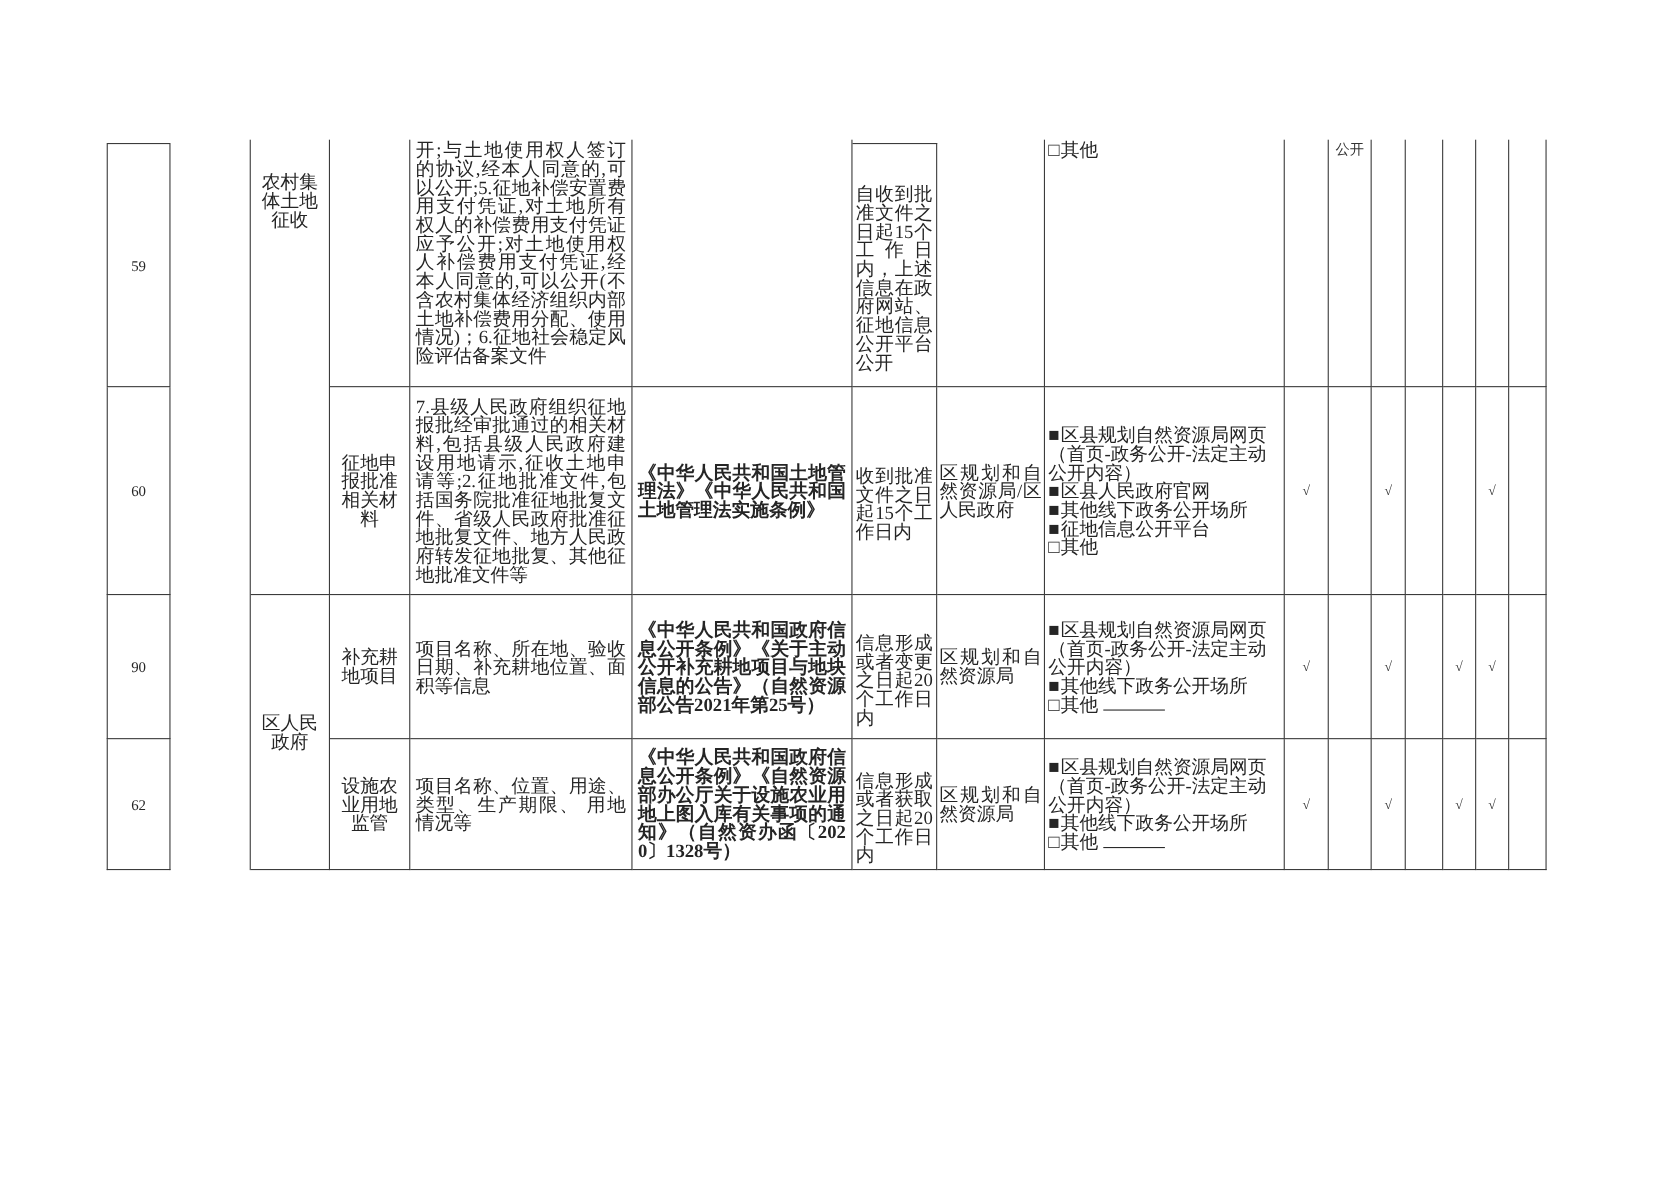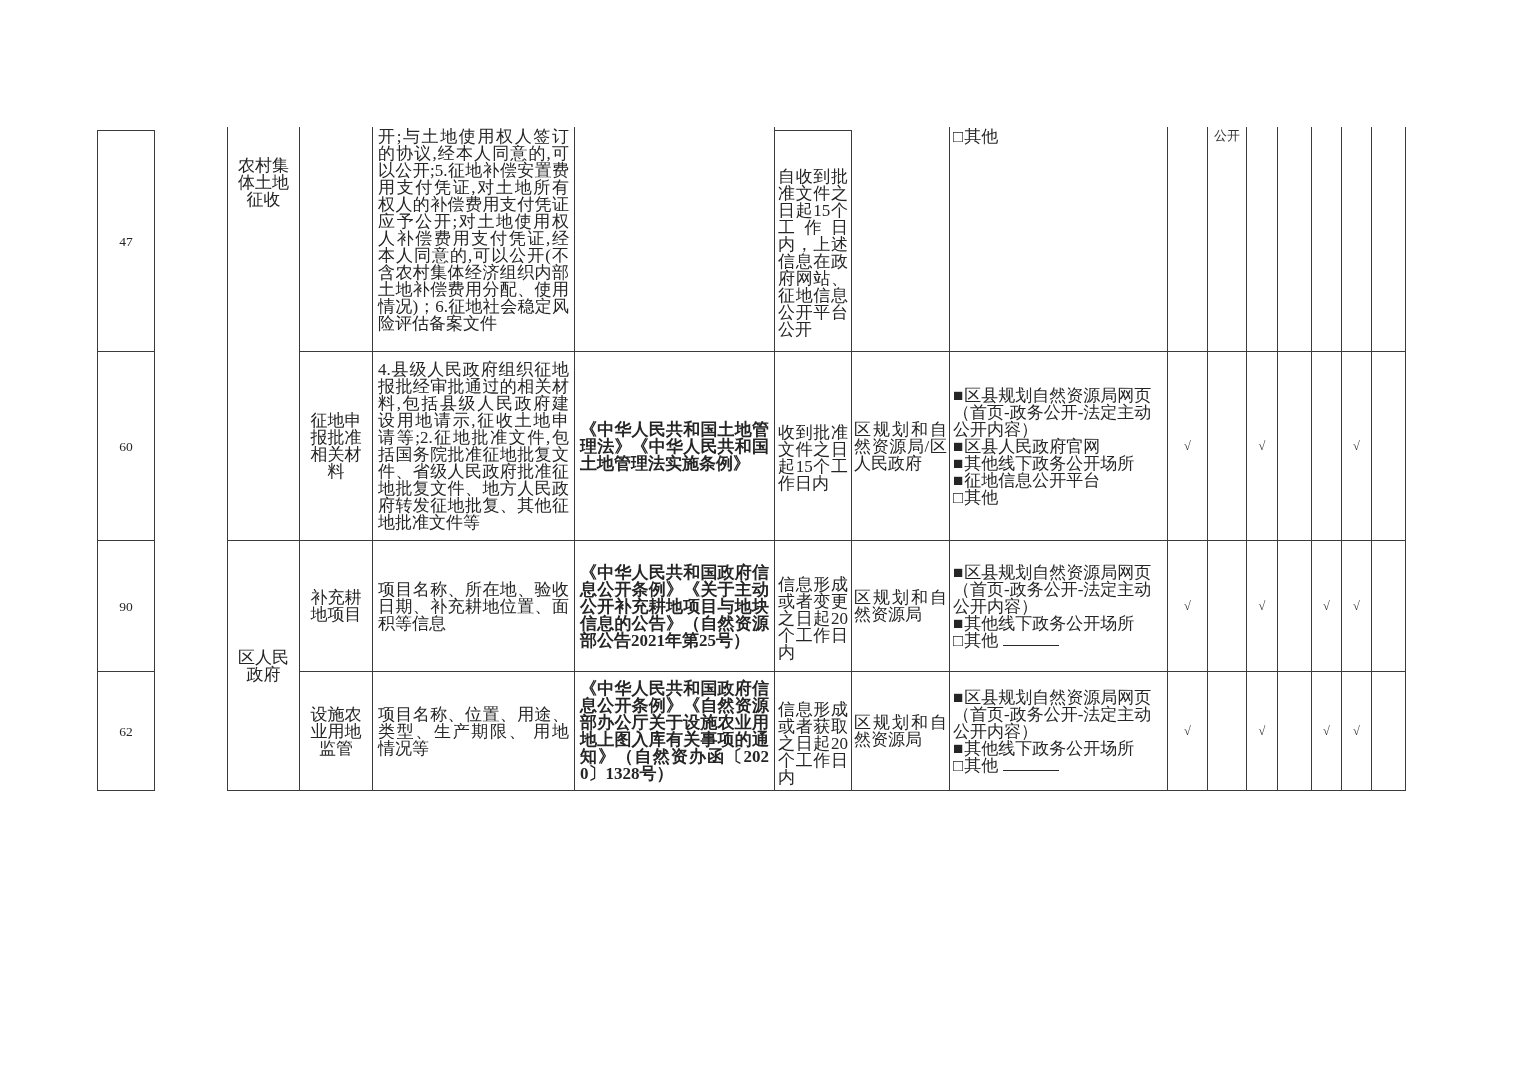--- a/index.html
+++ b/index.html
@@ -33,21 +33,21 @@
   .chk { font-size:12.5px; color:#333; }
   .catpad { margin-top:30px; width:58px; }
 </style>
 </head>
 <body>
 
 <div class="sheet">
   <div>
 
     <div class="cell bl bt num" style="left:97px;top:130px;width:58px;height:222px">
-        <span>47</span>
+        <span>59</span>
       </div>
     <div class="cell bl num" style="left:97px;top:352px;width:58px;height:189px">
         <span>60</span>
       </div>
     <div class="cell bl num" style="left:97px;top:541px;width:58px;height:131px">
         <span>90</span>
       </div>
     <div class="cell bl num" style="left:97px;top:672px;width:58px;height:119px">
         <span>62</span>
       </div>
@@ -69,21 +69,21 @@
       <div class="ctr" style="width:66px">补充耕地项目</div>
     </div>
     <div class="cell" style="left:300px;top:672px;width:73px;height:119px">
       <div class="ctr" style="width:66px">设施农业用地监管</div>
     </div>
 
     <div class="cell top" style="left:373px;top:127px;width:202px;height:225px">
       <div class="txt t-content">开;与土地使用权人签订的协议,经本人同意的,可以公开;5.征地补偿安置费用支付凭证,对土地所有权人的补偿费用支付凭证应予公开;对土地使用权人补偿费用支付凭证,经本人同意的,可以公开(不含农村集体经济组织内部土地补偿费用分配、使用情况)；6.征地社会稳定风险评估备案文件</div>
     </div>
     <div class="cell" style="left:373px;top:352px;width:202px;height:189px">
-      <div class="txt t-content">4.县级人民政府组织征地报批经审批通过的相关材料,包括县级人民政府建 设用地请示,征收土地申请等;2.征地批准文件,包括国务院批准征地批复文件、省级人民政府批准征地批复文件、地方人民政府转发征地批复、其他征地批准文件等</div>
+      <div class="txt t-content">7.县级人民政府组织征地报批经审批通过的相关材料,包括县级人民政府建 设用地请示,征收土地申请等;2.征地批准文件,包括国务院批准征地批复文件、省级人民政府批准征地批复文件、地方人民政府转发征地批复、其他征地批准文件等</div>
     </div>
     <div class="cell" style="left:373px;top:541px;width:202px;height:131px">
       <div class="txt t-content">项目名称、所在地、验收日期、补充耕地位置、面积等信息</div>
     </div>
     <div class="cell" style="left:373px;top:672px;width:202px;height:119px">
       <div class="txt t-content">项目名称、位置、用途、类型、生产期限、 用地情况等</div>
     </div>
 
     <div class="cell" style="left:575px;top:127px;width:200px;height:225px"></div>
     <div class="cell" style="left:575px;top:352px;width:200px;height:189px">

